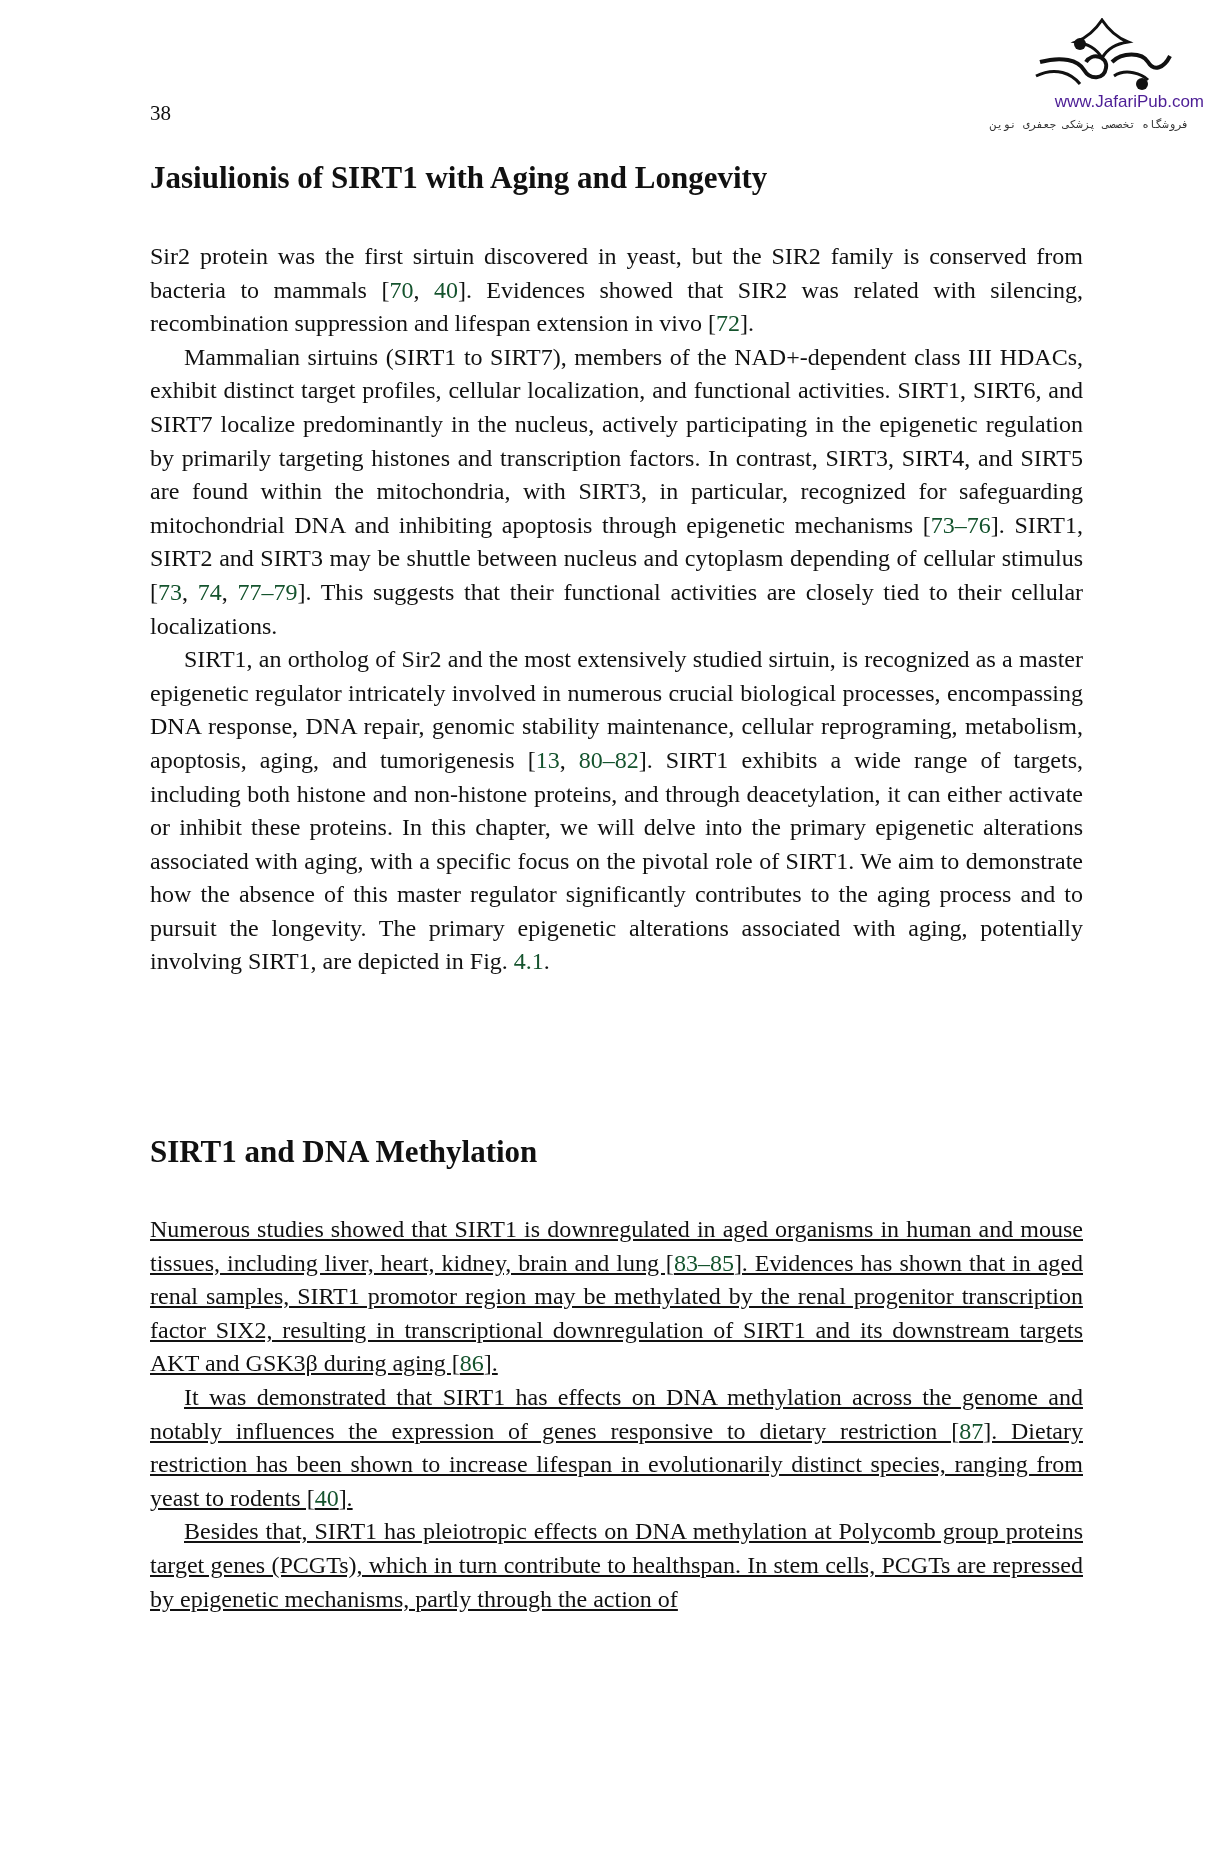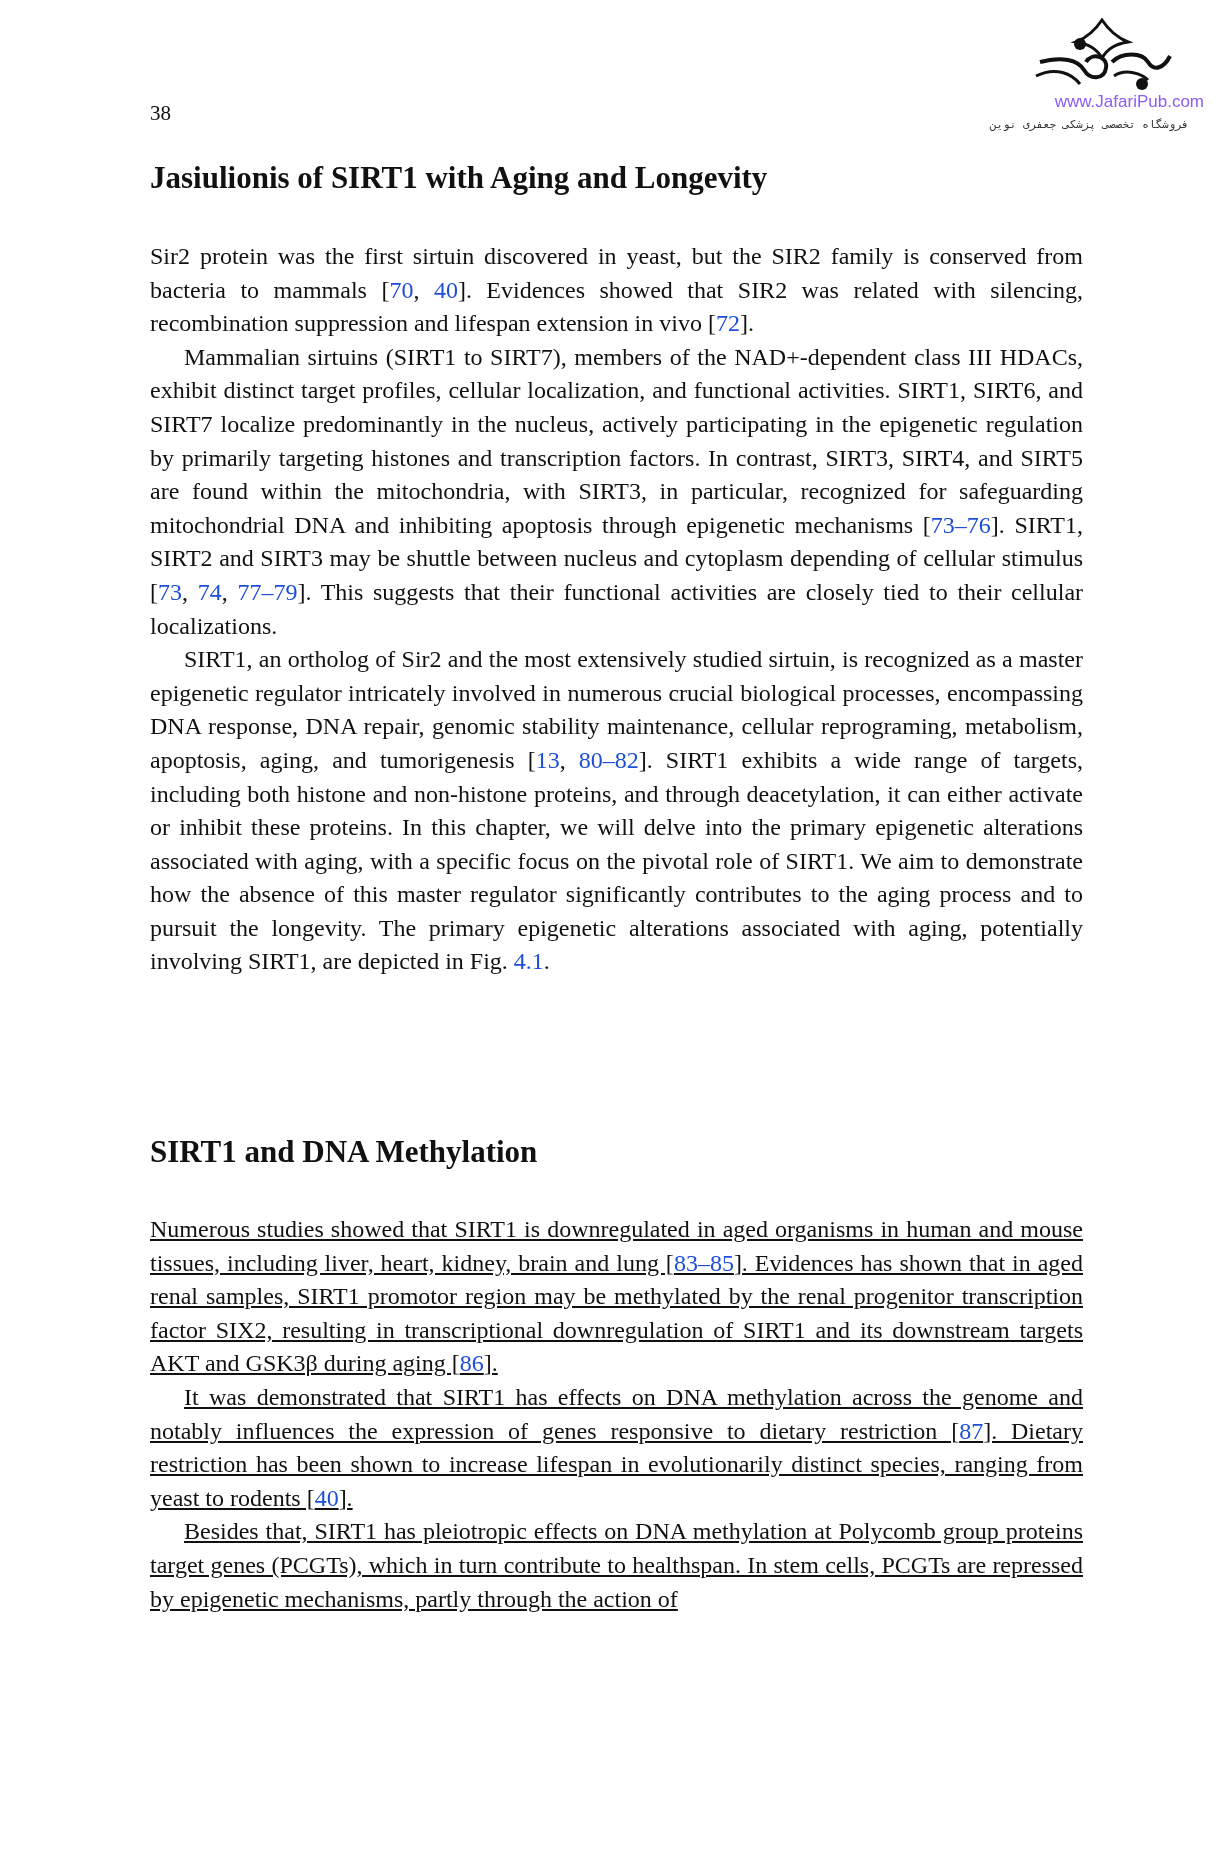--- a/index.html
+++ b/index.html
@@ -8,36 +8,36 @@
     .page { position: absolute; left: 0; top: 0; width: 1221px; height: 1851px; }
 
     .running-head { position: absolute; top: 98px; left: 150px; width: 933px; height: 30px;
                     font-size: 21px; line-height: 30px; }
     .page-number { position: absolute; left: 0; top: 0; }
     .running-authors { position: absolute; right: 0; top: 0; }
 
     .watermark { position: absolute; left: 990px; top: 18px; width: 220px; height: 125px; }
     .watermark-logo { position: absolute; left: 42px; top: 0; width: 140px; height: 75px; }
     .watermark-url { position: absolute; left: 0; width: 214px; top: 74px; text-align: right;
-                     font-family: "Liberation Sans", "DejaVu Sans", sans-serif; font-size: 17px; color: #8b5cf6; }
+                     font-family: "Liberation Sans", "DejaVu Sans", sans-serif; font-size: 17px; color: #4c1d95; }
     .watermark-tagline { position: absolute; left: 0; width: 220px; top: 100px; text-align: left;
                          font-family: Liberation Mono, monospace; font-size: 11px; color: #333; direction: rtl; }
 
     .section-heading { position: absolute; left: 150px; font-weight: bold; font-size: 31px;
                        line-height: 40px; margin: 0; }
     #h1 { top: 158px; }
     #h2 { top: 1132px; }
 
     .section-body { position: absolute; left: 150px; width: 933px; font-size: 24px;
                     line-height: 33.6px; text-align: justify; hyphens: manual; }
     #body1 { top: 240px; }
     #body2 { top: 1213px; text-decoration: underline; }
     .section-body p { margin: 0; text-indent: 34px; }
     .section-body p.first { text-indent: 0; }
-    .cite { color: #1d4ed8; }
+    .cite { color: #14532d; }
   </style>
 </head>
 <body>
 
 <div class="page">
 
   <div class="running-head">
     <span class="page-number">38</span>
   </div>
 

